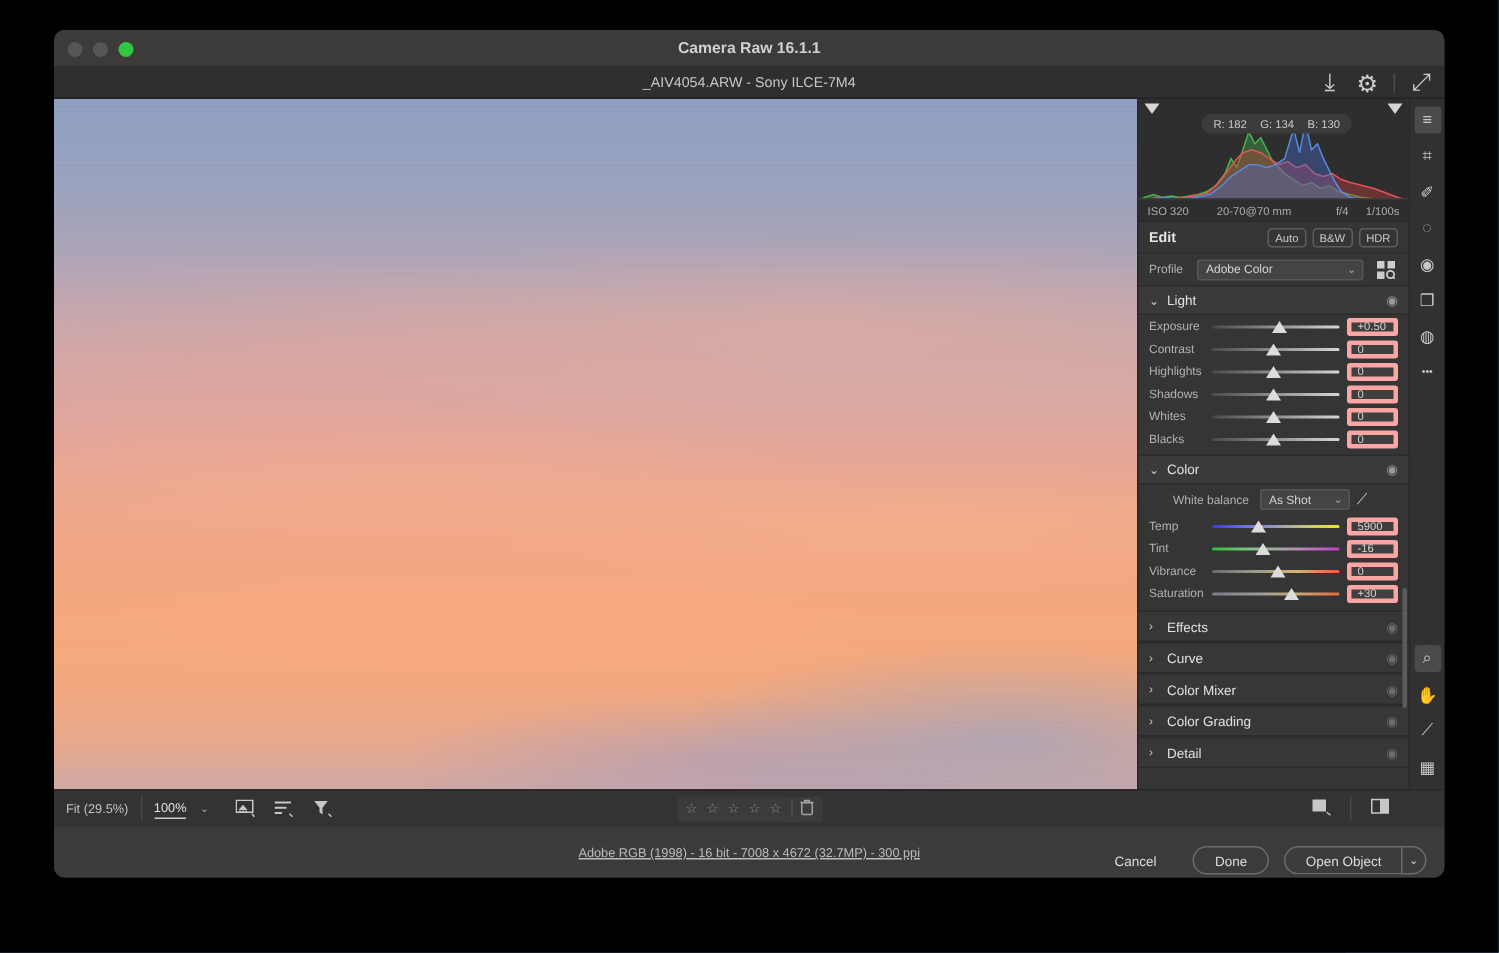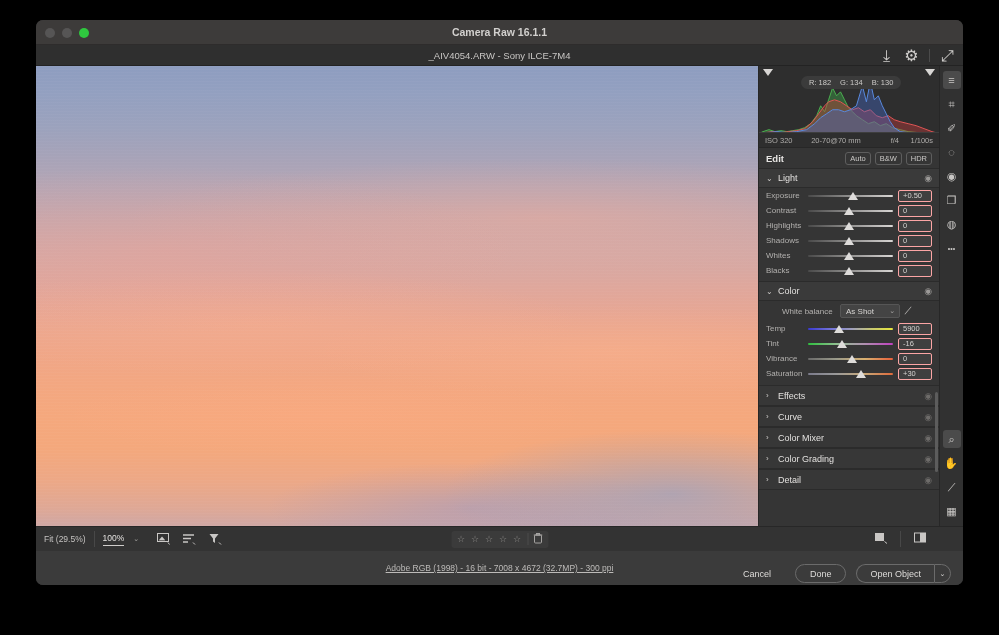--- a/index.html
+++ b/index.html
@@ -108,21 +108,21 @@
   .sect-head.collapsed .eye { color:#6e6c6a; }
 
   .slider-row { height:15px; display:flex; align-items:center; padding:0 7px; }
   .slabel { color:#b3b1af; font-size:8px; width:42px; }
   .strack { position:relative; flex:1; height:10px; margin-right:5px; }
   .sline { position:absolute; top:4px; left:0; right:0; height:2px;
     background:linear-gradient(90deg,#4a4a4a,#d8d6d4); border-radius:1px; }
   .shandle { position:absolute; top:1px; width:0; height:0;
     border-left:5px solid transparent; border-right:5px solid transparent;
     border-bottom:8px solid #dedcda; margin-left:-5px; }
-  .sval { width:34px; height:12px; background:#3f3f3f; border:1px solid #fca5a5;
+  .sval { width:34px; height:12px; background:#3f3f3f; border:3px solid #fca5a5;
     border-radius:2px; color:#d4d2d0; font-size:7.5px; display:flex;
     align-items:center; padding-left:4px; }
   .wb-row { height:20px; display:flex; align-items:center; padding:0 23px; }
   .wb-label { color:#b3b1af; font-size:8px; width:58px; }
   .eyedrop { width:16px; text-align:center; color:#cfcdcb; font-size:10px; }
 
   
   .pbar { position:absolute; right:1px; top:244px; width:3px; height:80px;
     background:#5c5c5c; border-radius:2px; }
 
@@ -228,20 +228,36 @@
 
       <div class="pscroll">
 
         <div class="edit-row">
           <div class="edit-title">Edit</div>
           <div class="pill">Auto</div>
           <div class="pill">B&amp;W</div>
           <div class="pill">HDR</div>
         </div>
 
+        <div class="prow">
+          <div class="plabel">Profile</div>
+          <div class="select">
+            <span>Adobe Color</span>
+            <span class="chev">⌄</span>
+          </div>
+          <div class="pgrid">
+            <svg width="12" height="12" viewBox="0 0 12 12">
+              <rect x="0" y="0" width="5" height="5" fill="#cfcdcb"></rect>
+              <rect x="7" y="0" width="5" height="5" fill="#cfcdcb"></rect>
+              <rect x="0" y="7" width="5" height="5" fill="#cfcdcb"></rect>
+              <circle cx="9" cy="9" r="2.4" fill="none" stroke="#cfcdcb" stroke-width="1.2"></circle>
+              <line x1="10.7" y1="10.7" x2="12" y2="12" stroke="#cfcdcb" stroke-width="1.2"></line>
+            </svg>
+          </div>
+        </div>
 
         <div class="sect-head">
           <div class="arrow">⌄</div>
           <div class="nm">Light</div>
           <div class="eye">◉</div>
         </div>
         <div id="light-sliders">
               <div class="slider-row">
                 <div class="slabel">Exposure</div>
                 <div class="strack">

